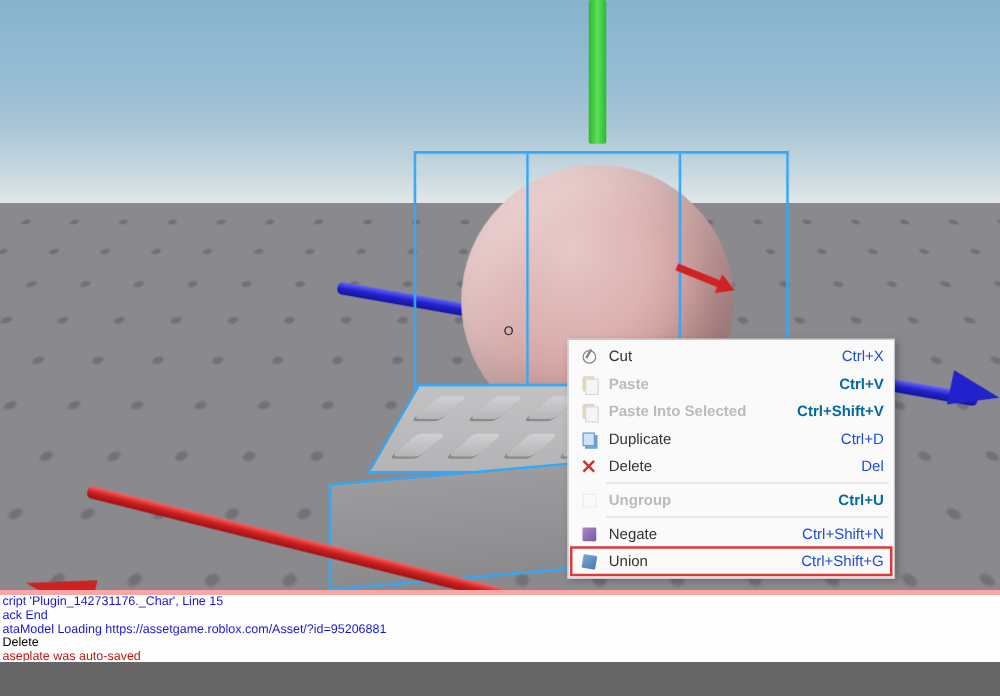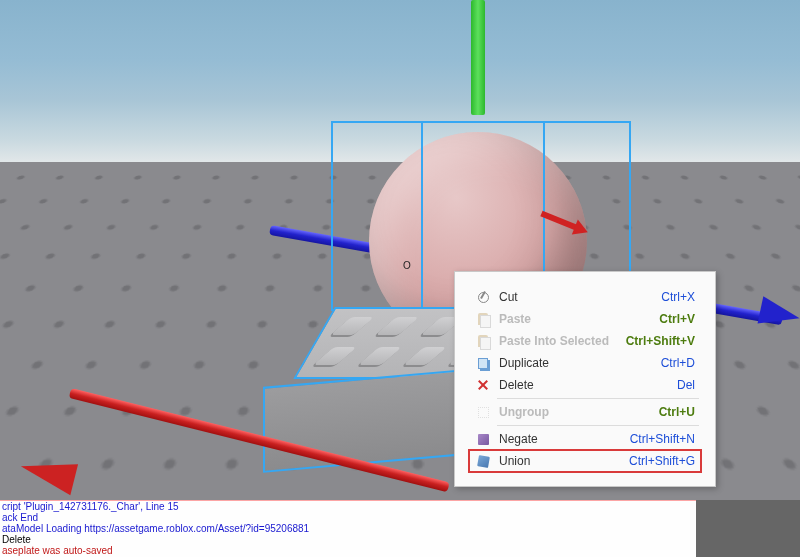--- a/index.html
+++ b/index.html
@@ -178,21 +178,21 @@
     }
     .context-menu {
       position: absolute;
       left: 454px; top: 271px;
       width: 262px;
       background: #fafafa;
       border: 1px solid #c8c8c8;
       box-shadow: 2px 2px 6px rgba(0,0,0,0.25);
       font-size: 12px;
       color: #333;
-      padding: 14px;
+      padding: 2px;
     }
     .menu-item {
       display: flex;
       align-items: center;
       height: 22px;
       padding: 0 6px 0 4px;
       position: relative;
     }
     .menu-item.disabled { color: #bbb; font-weight: bold; }
     .menu-item.highlighted {
@@ -200,32 +200,32 @@
       outline-offset: -1px;
     }
     .menu-icon {
       width: 20px; height: 16px;
       display: flex; align-items: center; justify-content: center;
       margin-right: 6px;
       flex-shrink: 0;
     }
     .menu-label { flex: 1; }
     .menu-shortcut { margin-left: auto; color: #1d4ed8; }
-    .menu-item.disabled .menu-shortcut { color: #4d7c0f; }
+    .menu-item.disabled .menu-shortcut { color: #0369a1; }
     .menu-sep {
       height: 1px;
       background: #dcdcdc;
       margin: 2px 2px 2px 28px;
     }
     .output {
       position: absolute;
-      left: 0; top: 500px;
-      width: 696px; height: 57px;
+      left: 0; top: 472px;
+      width: 800px; height: 57px;
       background: #fefefe;
-      border-top: 1px solid #fca5a5;
+      border-top: 4px solid #fca5a5;
       font-size: 10px;
       line-height: 11px;
       padding: 0 2px;
       overflow: hidden;
     }
     .out-line { white-space: nowrap; }
     .out-blue { color: #1818d0; }
     .out-red { color: #c01818; }
     .ic-cut { width:11px;height:11px;border:1px solid #888;border-radius:50%;position:relative; }
     .ic-cut::after{content:"";position:absolute;left:3px;top:-2px;width:2px;height:8px;background:#888;transform:rotate(30deg);}

